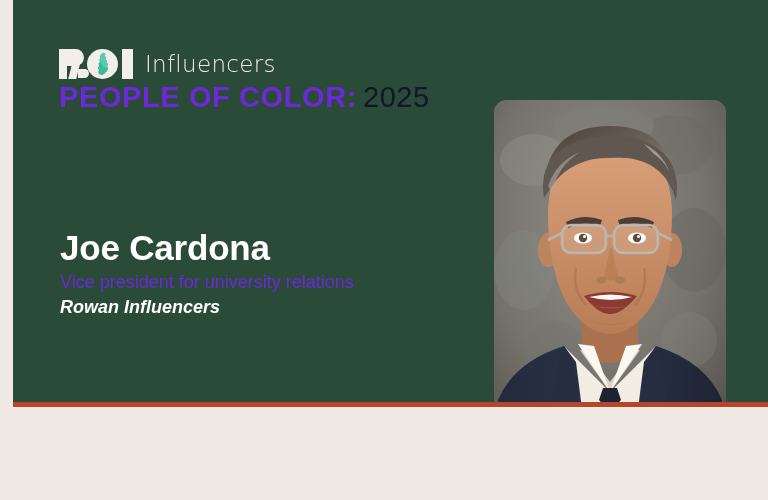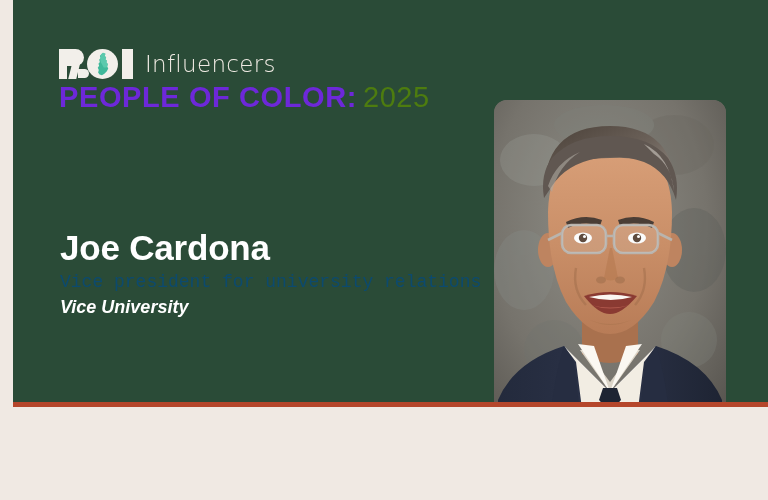--- a/index.html
+++ b/index.html
@@ -132,21 +132,21 @@
   #headline-main {
     font-size: 29px;
     font-weight: bold;
     letter-spacing: 0.6px;
     color: #6d28d9;
   }
   #headline-year {
     font-size: 29px;
     font-weight: 400;
     letter-spacing: 0.5px;
-    color: #4d7c0f;
+    color: #0f172a;
     margin-left: 6px;
   }
   
   #person-block {
     position: absolute;
     right: 291px;
     top: 228px;
     width: 430px;
     text-align: left;
   }
@@ -154,25 +154,24 @@
     font-size: 35px;
     font-weight: bold;
     color: #FFFFFF;
     letter-spacing: -0.2px;
     line-height: 40px;
     white-space: nowrap;
   }
   #person-title {
     font-size: 18px;
     font-weight: 400;
-    color: #0c4a6e;
+    color: #6d28d9;
     line-height: 24px;
     margin-top: 2px;
     white-space: nowrap;
-    font-family: Liberation Mono, monospace;
   }
   #person-org {
     font-size: 18px;
     font-weight: bold;
     font-style: italic;
     color: #FFFFFF;
     line-height: 24px;
     margin-top: 1px;
     white-space: nowrap;
   }
@@ -216,21 +215,21 @@
     <div id="logo-word">Influencers</div>
   </div>
 
   <div id="headline">
     <span id="headline-main">PEOPLE OF COLOR:</span><span id="headline-year">2025</span>
   </div>
 
   <div id="person-block">
     <div id="person-name">Joe Cardona</div>
     <div id="person-title">Vice president for university relations</div>
-    <div id="person-org">Vice University</div>
+    <div id="person-org">Rowan Influencers</div>
   </div>
 
   <div id="portrait">
     <svg viewBox="0 0 232 348">
       <defs>
         <radialGradient id="bgGrad" cx="45%" cy="35%" r="85%">
           <stop offset="0%" stop-color="#8E8D86"></stop>
           <stop offset="55%" stop-color="#76736C"></stop>
           <stop offset="100%" stop-color="#4F4C47"></stop>
         </radialGradient>

